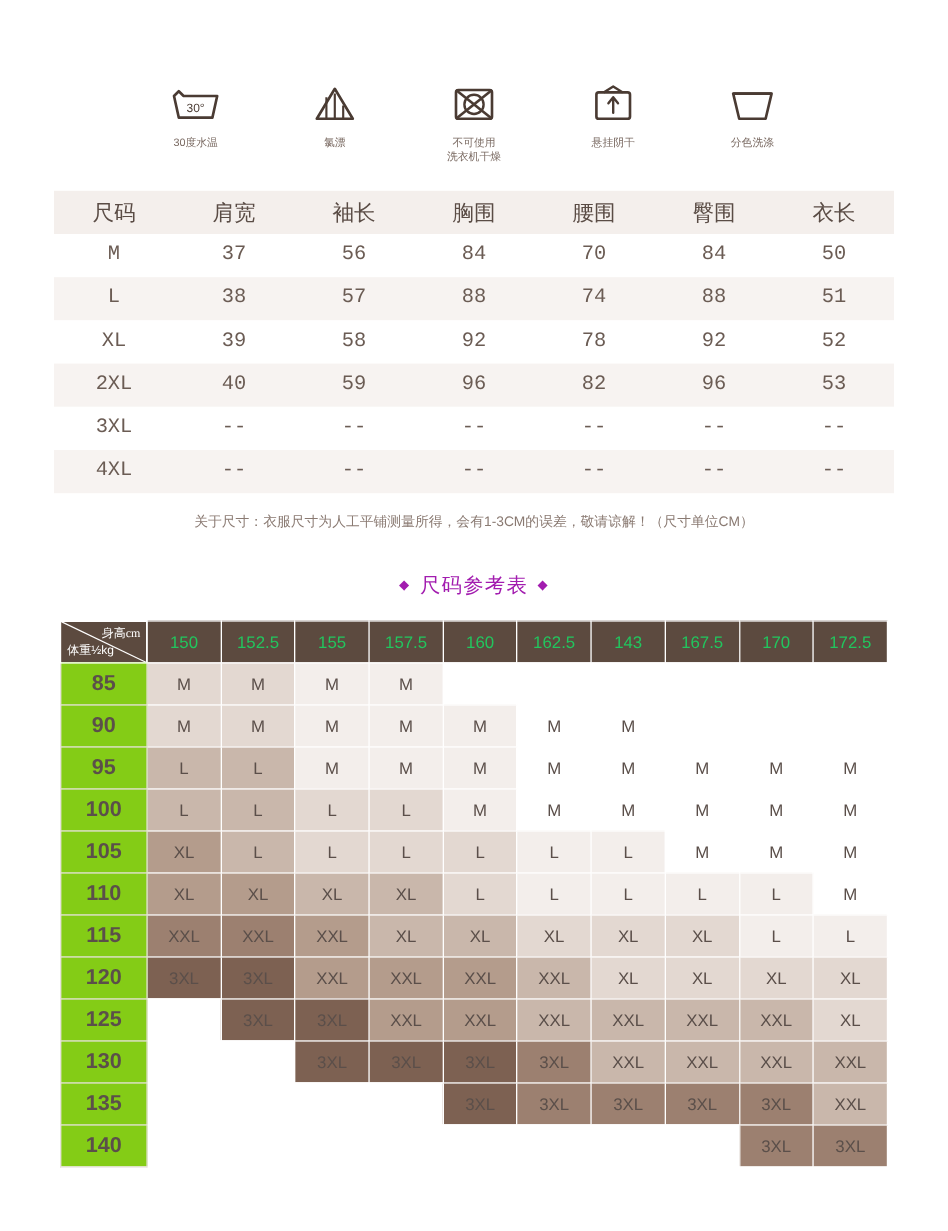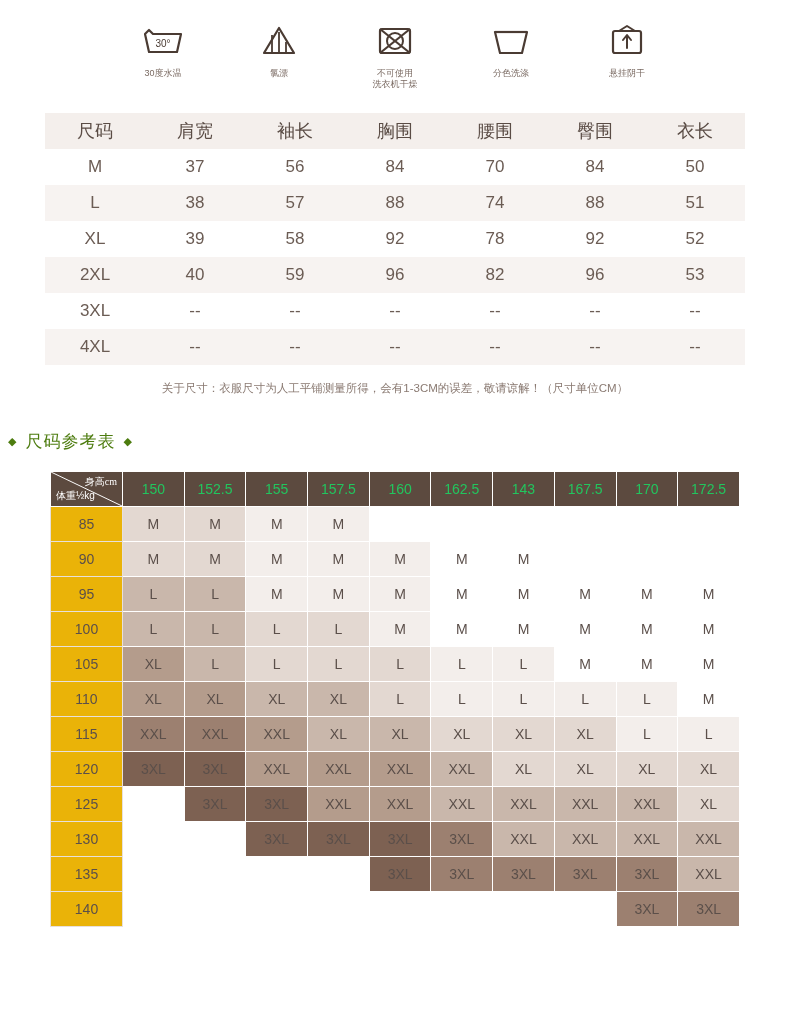--- a/index.html
+++ b/index.html
@@ -12,20 +12,21 @@
   }
   .page { position: relative; width: 790px; height: 1026px; overflow: hidden; }
 
   
   .care-row {
     display: flex;
     justify-content: center;
     align-items: flex-start;
     gap: 42px;
     padding-top: 18px;
+    margin-top: 46px;
   }
   .care-item { width: 74px; text-align: center; }
   .care-glyph {
     height: 46px;
     display: flex; align-items: center; justify-content: center;
   }
   .care-glyph svg { display: block; }
   .care-label {
     font-size: 9px;
     color: #7a6a62;
@@ -33,20 +34,21 @@
     margin-top: 4px;
     white-space: pre-line;
   }
 
   
   .size-table {
     width: 700px;
     margin: 22px auto 16px;
     border-collapse: collapse;
     table-layout: fixed;
+    font-family: Liberation Mono, monospace;
   }
   .size-table th, .size-table td {
     text-align: center;
     font-weight: normal;
     color: #6b5c54;
     height: 36px;
     font-size: 17px;
   }
   .size-table thead th { font-size: 18px; color: #5a4c45; }
   .size-table thead tr { background: #f4efec; }
@@ -55,23 +57,24 @@
 
   .table-note {
     text-align: center;
     font-size: 11.5px;
     color: #8a7a72;
     margin-top: 10px;
   }
 
   
   .ref-heading {
+    text-align: center;
     margin-top: 34px;
     font-size: 17px;
-    color: #4d7c0f;
+    color: #a21caf;
     letter-spacing: 1px;
   }
   .ref-heading .diamond { font-size: 11px; vertical-align: 2px; margin: 0 8px; }
 
   
   .ref-wrap { width: 690px; margin: 18px auto 0; }
   .ref-table {
     width: 100%;
     border-collapse: collapse;
     table-layout: fixed;
@@ -103,24 +106,25 @@
   .corner-cell .cc-bot {
     position: absolute; left: 5px; bottom: 3px;
     font-size: 10px; color: #fff;
   }
   .ref-table thead th.hcell {
     background: #5c4a3f;
     color: #22c55e;
     font-size: 14px;
   }
   .ref-table td.rowhead {
-    background: #eab308;
+    background: #84cc16;
     color: #5b4f4a;
     border: 1px solid #e7e0dc;
-    font-size: 14px;
+    font-size: 18px;
+    font-weight: bold;
   }
   .c-empty { background: #ffffff; border: 1px solid #ffffff; }
   .c-l0 { background: #ffffff; color: #5b4f4a; }
   .c-l1 { background: #f3eeeb; color: #5b4f4a; }
   .c-l2 { background: #e3d8d1; color: #5b4f4a; }
   .c-l3 { background: #c9b7ab; color: #5b4f4a; }
   .c-l4 { background: #b49c8c; color: #4a3a30; }
   .c-l5 { background: #9c8070; color: #ffffff; }
   .c-l6 { background: #7d6152; color: #ffffff; }
 </style>
@@ -161,37 +165,37 @@
           <line x1="6" y1="7" x2="36" y2="31" stroke="#4a3b33" stroke-width="2.2"></line>
           <line x1="36" y1="7" x2="6" y2="31" stroke="#4a3b33" stroke-width="2.2"></line>
         </svg>
       </div>
       <div class="care-label">不可使用
 洗衣机干燥</div>
     </div>
 
     <div class="care-item">
       <div class="care-glyph">
-        <svg width="44" height="38" viewBox="0 0 44 38">
-          <path d="M6 10 L38 10 L33 31 L11 31 Z" fill="none" stroke="#4a3b33" stroke-width="2.2" stroke-linejoin="round"></path>
-          <line x1="6" y1="10" x2="38" y2="10" stroke="#4a3b33" stroke-width="2.2"></line>
-        </svg>
-      </div>
-      <div class="care-label">分色洗涤</div>
-    </div>
-
-    <div class="care-item">
-      <div class="care-glyph">
         <svg width="42" height="38" viewBox="0 0 42 38">
           <rect x="7" y="9" width="28" height="22" rx="2" fill="none" stroke="#4a3b33" stroke-width="2.2"></rect>
           <path d="M21 26 L21 14 M17 18 L21 13 L25 18" fill="none" stroke="#4a3b33" stroke-width="2" stroke-linecap="round" stroke-linejoin="round"></path>
           <path d="M13 9 L21 4 L29 9" fill="none" stroke="#4a3b33" stroke-width="2" stroke-linejoin="round"></path>
         </svg>
       </div>
       <div class="care-label">悬挂阴干</div>
+    </div>
+
+    <div class="care-item">
+      <div class="care-glyph">
+        <svg width="44" height="38" viewBox="0 0 44 38">
+          <path d="M6 10 L38 10 L33 31 L11 31 Z" fill="none" stroke="#4a3b33" stroke-width="2.2" stroke-linejoin="round"></path>
+          <line x1="6" y1="10" x2="38" y2="10" stroke="#4a3b33" stroke-width="2.2"></line>
+        </svg>
+      </div>
+      <div class="care-label">分色洗涤</div>
     </div>
 
 
   </div>
 
   <table class="size-table">
     <thead>
       <tr>
         <th>尺码</th>
         <th>肩宽</th>

